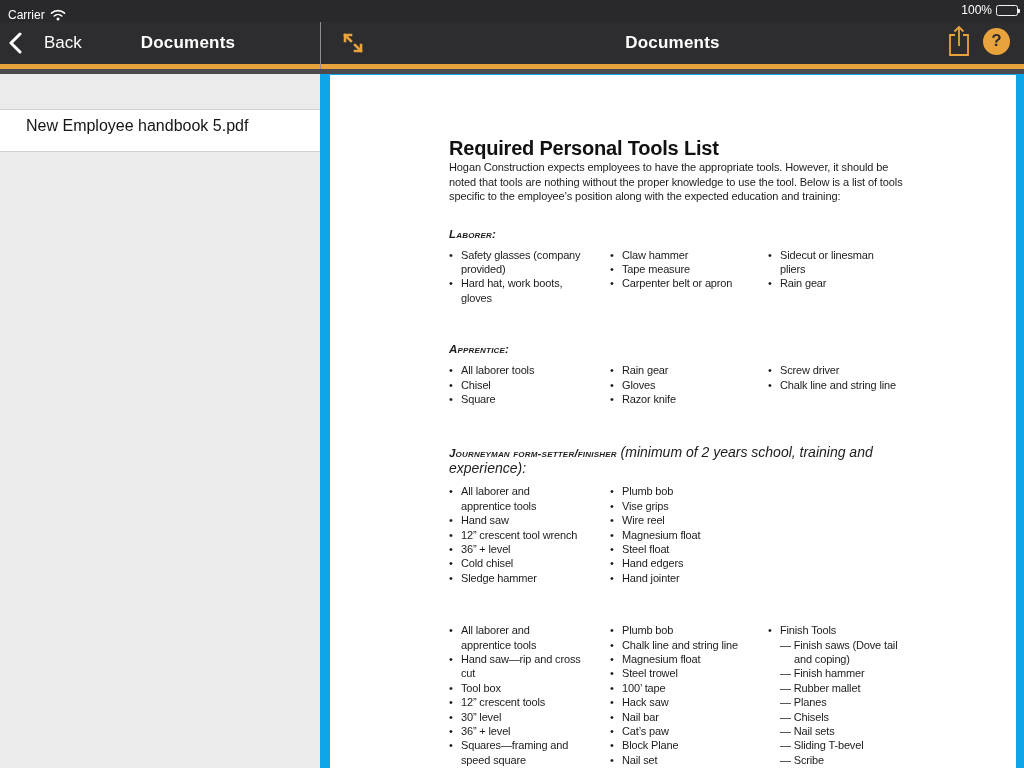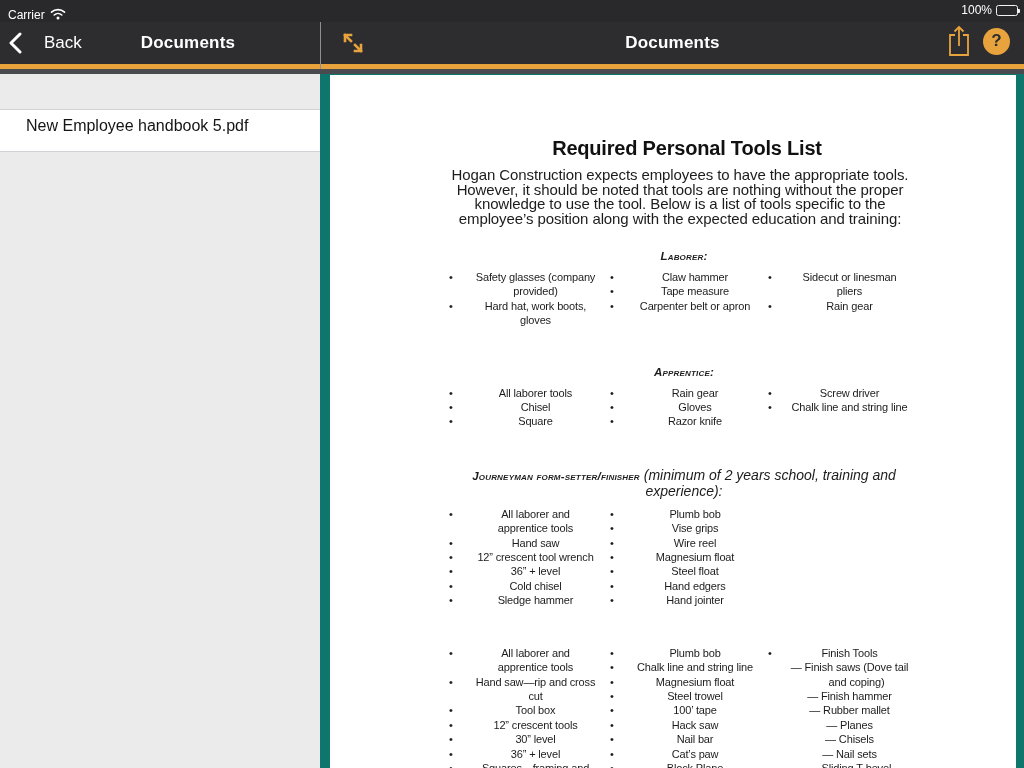--- a/index.html
+++ b/index.html
@@ -4,21 +4,21 @@
 <style>
   * { margin: 0; padding: 0; box-sizing: border-box; }
   html,body { width: 1024px; height: 768px; overflow: hidden; }
   body { font-family: "Liberation Sans", sans-serif; background: #4a4b4e; }
 
   
   .status-bar {
     position: absolute; left: 0; top: 0; width: 1024px; height: 22px;
     background: #29292b; color: #fff; font-size: 12px;
   }
-  .sb-left { position: absolute; left: 8px; top: 8px; display: flex; gap: 5px; font-weight: 500; }
+  .sb-left { position: absolute; left: 8px; top: 8px; display: flex; align-items: center; gap: 5px; font-weight: 500; }
   .sb-time { position: absolute; left: 0; width: 100%; text-align: center; top: 3px; font-weight: 700; margin-top: 18px; }
   .sb-right { position: absolute; right: 6px; top: 3px; display: flex; align-items: center; gap: 4px; font-weight: 500; }
   .battery { position: relative; width: 22px; height: 11px; border: 1px solid #f2f2f2; border-radius: 2.5px; padding: 1px; }
   .battery-fill { width: 100%; height: 100%; background: #fff; border-radius: 1px; }
   .battery-nub { position: absolute; right: -3px; top: 3px; width: 2px; height: 4px; background: #f2f2f2; border-radius: 0 1px 1px 0; }
 
   
   .nav-bar {
     position: absolute; left: 0; top: 22px; width: 1024px; height: 47px;
     background: #2d2d2f; border-bottom: 5px solid #e8a33d; color: #fff;
@@ -40,25 +40,25 @@
   
   .sidebar { position: absolute; left: 0; top: 74px; width: 320px; height: 694px; background: #ebebeb; }
   .file-row {
     margin-top: 35px; background: #ffffff; border-top: 1px solid #d2d2d6; border-bottom: 1px solid #d2d2d6;
     padding: 6px 24px 6px 26px; height: 43px; cursor: pointer;
   }
   .file-name { font-size: 16px; color: #141414; line-height: 19px; }
   .file-size { font-size: 12px; color: #3a3a3a; line-height: 14px; }
 
   
-  .doc-area { position: absolute; left: 320px; top: 74px; width: 704px; height: 694px; background: #0f766e; overflow: hidden; text-align: center; }
+  .doc-area { position: absolute; left: 320px; top: 74px; width: 704px; height: 694px; background: #0ea5e9; overflow: hidden; }
   .page { position: absolute; left: 10px; top: 1px; width: 686px; height: 820px; background: #ffffff; }
   .page-content { padding: 62px 0 0 119px; width: 595px; color: #1c1c1c; }
   .doc-title { font-size: 20px; font-weight: 700; letter-spacing: -0.2px; color: #111; }
-  .doc-intro { margin-top: 8px; width: 462px; font-size: 15px; line-height: 14.5px; letter-spacing: -0.1px; }
+  .doc-intro { width: 462px; font-size: 11px; line-height: 14.5px; letter-spacing: -0.1px; }
 
   .section { margin-top: 38px; width: 470px; }
   .section:first-child { margin-top: 24px; }
   .sec-head { margin-bottom: 8px; font-size: 11.5px; }
   .sec-title { font-weight: 700; font-style: italic; font-variant: small-caps; letter-spacing: 0.2px; }
   .sec-qual { font-style: italic; font-size: 14px; font-weight: 500; }
   .cols { display: grid; grid-template-columns: 161px 158px 151px; }
   .cols ul { list-style: none; }
   .cols li {
     position: relative; padding-left: 12px; font-size: 11px; line-height: 14.4px;

